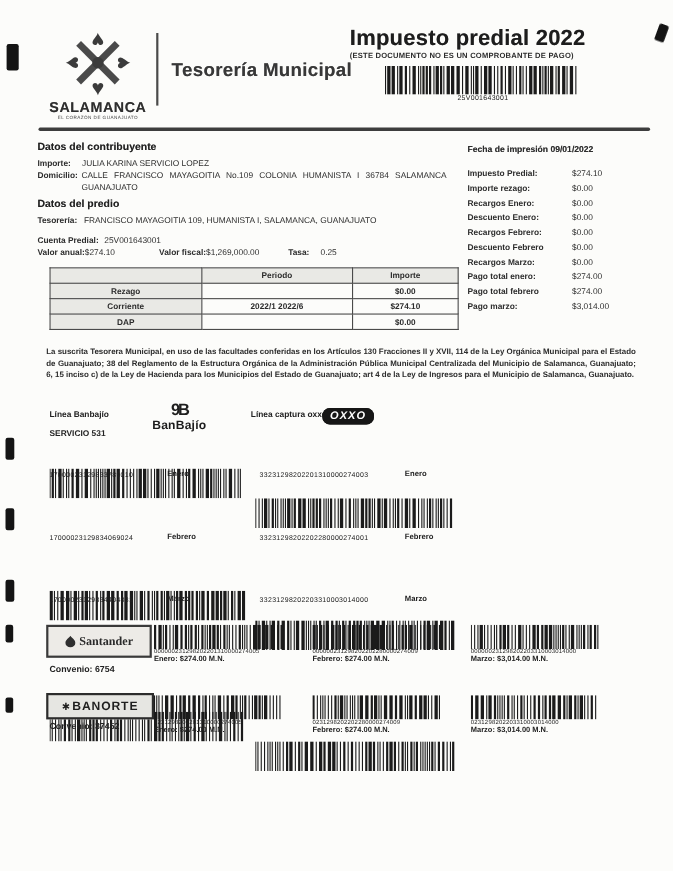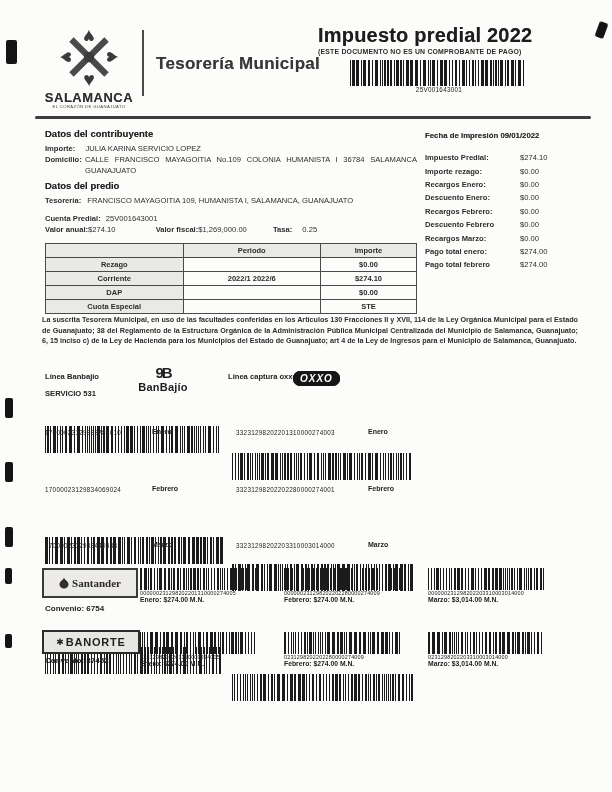--- a/index.html
+++ b/index.html
@@ -137,21 +137,21 @@
       <i style="position:absolute;left:157px;top:0;bottom:0;width:2px;background:#1b1b1b"></i>
       <i style="position:absolute;left:161px;top:0;bottom:0;width:3px;background:#1b1b1b"></i>
       <i style="position:absolute;left:165px;top:0;bottom:0;width:1px;background:#1b1b1b"></i>
       <i style="position:absolute;left:168px;top:0;bottom:0;width:3px;background:#1b1b1b"></i>
       <i style="position:absolute;left:173px;top:0;bottom:0;width:1px;background:#1b1b1b"></i>
     </div>
   <div class="abs bc-num" style="left:350px;top:86px;width:178px;text-align:center;">25V001643001</div>
 
   <div class="abs hrule" style="left:35px;top:116px;width:556px;"></div>
 
-  <div class="abs" style="left:45px;top:128px;width:372px;">
+  <div class="abs" style="left:34px;top:128px;width:372px;">
     <div class="sec-title blur">Datos del contribuyente</div>
     <div class="row7">
       <span class="lbl">Importe:</span>
       <span style="margin-left:8px;">JULIA KARINA SERVICIO LOPEZ</span>
     </div>
     <div class="row7" style="display:flex;">
       <span class="lbl" style="flex:0 0 40px;">Domicilio:</span>
       <span style="flex:1;text-align:justify;">CALLE FRANCISCO MAYAGOITIA No.109 COLONIA HUMANISTA I 36784 SALAMANCA GUANAJUATO</span>
     </div>
     <div class="sec-title blur" style="margin-top:4px;">Datos del predio</div>
@@ -201,20 +201,24 @@
         <span class="al">Recargos Marzo:</span>
         <span class="av">$0.00</span>
       </div>
     <div class="amt-row">
         <span class="al">Pago total enero:</span>
         <span class="av">$274.00</span>
       </div>
     <div class="amt-row">
         <span class="al">Pago total febrero</span>
         <span class="av">$274.00</span>
+      </div>
+    <div class="amt-row">
+        <span class="al">Pago marzo:</span>
+        <span class="av">$3,014.00</span>
       </div>
   </div>
 
   <table class="tax abs" style="left:45px;top:243px;">
     <tbody>
         <tr>
       <th class="c0 shade"></th>
       <th class="c1 shade">Periodo</th>
       <th class="c2 shade">Importe</th>
     </tr>
@@ -225,25 +229,20 @@
     </tr>
     <tr>
       <td class="shade">Corriente</td>
       <td>2022/1 2022/6</td>
       <td>$274.10</td>
     </tr>
     <tr>
       <td class="shade">DAP</td>
       <td></td>
       <td>$0.00</td>
-    </tr>
-    <tr>
-      <td class="shade">Cuota Especial</td>
-      <td></td>
-      <td>STE</td>
     </tr>
   </tbody>
     </table>
 
   <div class="abs legal" style="left:42px;top:315px;width:536px;">La suscrita Tesorera Municipal, en uso de las facultades conferidas en los Artículos 130 Fracciones II y XVII, 114 de la Ley Orgánica Municipal para el Estado de Guanajuato; 38 del Reglamento de la Estructura Orgánica de la Administración Pública Municipal Centralizada del Municipio de Salamanca, Guanajuato; 6, 15 inciso c) de la Ley de Hacienda para los Municipios del Estado de Guanajuato; art 4 de la Ley de Ingresos para el Municipio de Salamanca, Guanajuato.</div>
 
   <div class="abs pay-label" style="left:45px;top:372px;">Línea Banbajío</div>
   <div class="abs pay-label" style="left:45px;top:389px;">SERVICIO 531</div>
   <div class="abs" style="left:128px;top:364px;width:70px;text-align:center;">
     <div class="bajio-glyph">9B</div>

